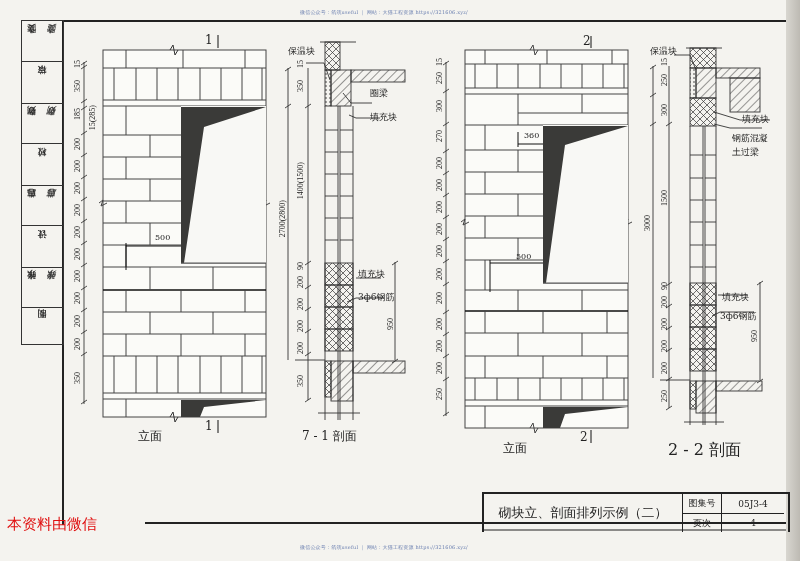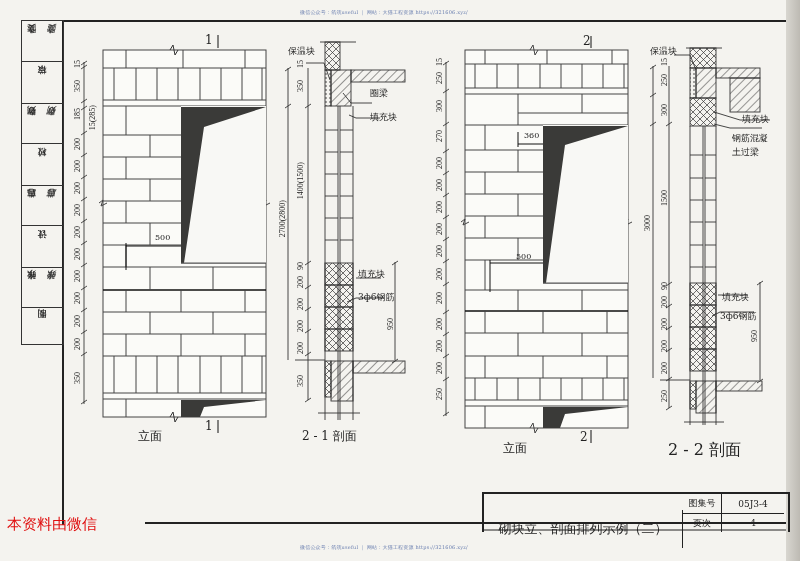--- a/index.html
+++ b/index.html
@@ -13,21 +13,21 @@
   .sigrow{position:absolute;left:0;width:41px;border-bottom:1px solid #333;}
   .sigcell{position:absolute;top:0;height:100%;font-size:9px;writing-mode:vertical-rl;transform:rotate(180deg);display:flex;align-items:center;justify-content:center;text-align:center;}
   .sigcell.l{left:0;width:20px;border-left:1px solid #333;}
   .sigcell.r{left:20px;width:21px;font-style:italic;color:#333;}
   .sigcell.full{left:0;width:41px;}
   .dimtxt{position:absolute;font-size:8px;writing-mode:vertical-rl;transform:rotate(180deg);white-space:nowrap;font-family:"Liberation Serif",serif;}
   .lbl{position:absolute;font-size:11px;white-space:nowrap;}
   .small{position:absolute;font-size:8px;white-space:nowrap;}
   .caption{position:absolute;font-size:11px;white-space:nowrap;}
   .titleblock{position:absolute;left:482px;top:492px;width:304px;height:38px;border:2px solid #222;border-bottom:none;}
-  .tb-main{position:absolute;left:0;top:16px;width:198px;height:38px;display:flex;align-items:center;justify-content:center;font-size:13px;border-right:1px solid #222;}
+  .tb-main{position:absolute;left:0;top:0;width:198px;height:38px;display:flex;align-items:center;justify-content:center;font-size:13px;border-right:1px solid #222;}
   .tb-cell{position:absolute;font-size:9px;display:flex;align-items:center;justify-content:center;}
   .red{position:absolute;color:#e01010;font-family:"DejaVu Sans",sans-serif;font-size:15px;white-space:nowrap;}
   .secnum{position:absolute;font-size:12px;}
   svg{position:absolute;left:0;top:0;}
 </style>
 </head>
 <body>
 
 <div class="page">
 
@@ -289,21 +289,21 @@
   <div class="dimtxt" style="left:296px;top:375px;">350</div>
   <div class="dimtxt" style="left:386px;top:318px;">950</div>
 
   <div class="small" style="left:288px;top:45px;font-size:9px;">保温块</div>
   <div class="small" style="left:370px;top:87px;font-size:9px;">圈梁</div>
   <div class="small" style="left:370px;top:111px;font-size:9px;">填充块</div>
   <div class="small" style="left:358px;top:268px;font-size:9px;">填充块</div>
   <div class="small" style="left:358px;top:291px;font-size:9px;">3ф6钢筋</div>
 
   <div class="lbl" style="left:138px;top:428px;font-size:12px;">立面</div>
-  <div class="lbl" style="left:302px;top:428px;font-size:12px;">2 - 1 剖面</div>
+  <div class="lbl" style="left:302px;top:428px;font-size:12px;">7 - 1 剖面</div>
 
   <div class="dimtxt" style="left:435px;top:58px;">15</div>
   <div class="dimtxt" style="left:435px;top:72px;">250</div>
   <div class="dimtxt" style="left:435px;top:100px;">300</div>
   <div class="dimtxt" style="left:435px;top:130px;">270</div>
   <div class="dimtxt" style="left:435px;top:157px;">200</div>
   <div class="dimtxt" style="left:435px;top:179px;">200</div>
   <div class="dimtxt" style="left:435px;top:201px;">200</div>
   <div class="dimtxt" style="left:435px;top:223px;">200</div>
   <div class="dimtxt" style="left:435px;top:245px;">200</div>

